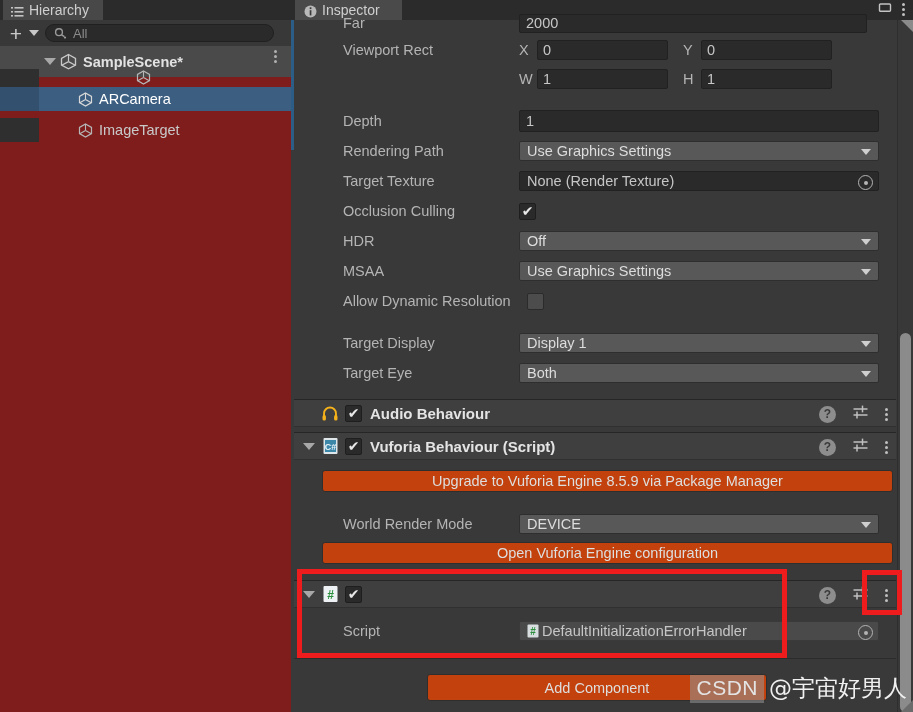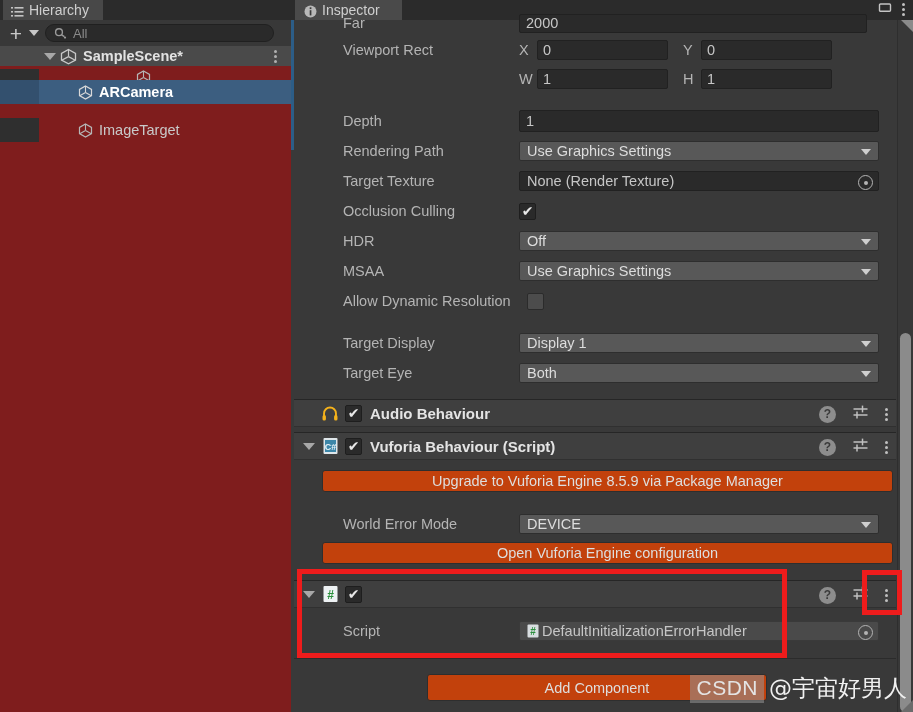--- a/index.html
+++ b/index.html
@@ -72,21 +72,21 @@
     border: 1px solid #202020; border-radius: 9px;
     display: flex; align-items: center;
     padding-left: 8px;
     box-sizing: border-box;
   }
   .search-box .sicon { margin-right: 6px; display: flex; }
   .search-box .stext { color: #8a8a8a; font-size: 13px; }
 
   .scene-row {
     position: absolute; left: 0; top: 46px; width: 100%;
-    height: 20px;
+    height: 31px;
     background: #4a4a4a;
     display: flex; align-items: center;
     box-sizing: border-box;
   }
   .scene-row .foldout {
     margin-left: 44px; margin-right: 4px;
     width: 0; height: 0;
     border-left: 6px solid transparent;
     border-right: 6px solid transparent;
     border-top: 7px solid #a8a8a8;
@@ -380,21 +380,21 @@
         <svg width="17" height="17" viewBox="0 0 17 17">
           <polygon points="8.5,2 14.5,5.4 14.5,11.6 8.5,15 2.5,11.6 2.5,5.4" fill="none" stroke="#b6b6b6" stroke-width="1.2"></polygon>
           <line x1="8.5" y1="2" x2="8.5" y2="8.5" stroke="#b6b6b6" stroke-width="1.1"></line>
           <line x1="8.5" y1="8.5" x2="14.3" y2="11.7" stroke="#b6b6b6" stroke-width="1.1"></line>
           <line x1="8.5" y1="8.5" x2="2.7" y2="11.7" stroke="#b6b6b6" stroke-width="1.1"></line>
         </svg>
       </span>
       <span class="go-label">Directional Light</span>
     </div>
 
-    <div class="go-row selected" style="top:80px;font-weight:bold;">
+    <div class="go-row selected" style="top:87px;">
       <div class="gutter"></div>
       <div class="indent"></div>
       <span class="go-ico">
         <svg width="17" height="17" viewBox="0 0 17 17">
           <polygon points="8.5,2 14.5,5.4 14.5,11.6 8.5,15 2.5,11.6 2.5,5.4" fill="none" stroke="#d8d8d8" stroke-width="1.2"></polygon>
           <line x1="8.5" y1="2" x2="8.5" y2="8.5" stroke="#d8d8d8" stroke-width="1.1"></line>
           <line x1="8.5" y1="8.5" x2="14.3" y2="11.7" stroke="#d8d8d8" stroke-width="1.1"></line>
           <line x1="8.5" y1="8.5" x2="2.7" y2="11.7" stroke="#d8d8d8" stroke-width="1.1"></line>
         </svg>
       </span>
@@ -583,21 +583,21 @@
               <i></i>
               <i></i>
               <i></i>
             </span>
         </span>
       </div>
 
       <div class="wide-btn" style="left:31px; top:450px; width:571px;">Upgrade to Vuforia Engine 8.5.9 via Package Manager</div>
 
       <div class="prow" style="top:493px;">
-        <span class="plabel">World Error Mode</span>
+        <span class="plabel">World Render Mode</span>
         <span class="pdropdown" style="margin-right:17px;">
           <span>DEVICE</span>
           <span class="arrow"></span>
         </span>
       </div>
 
       <div class="wide-btn" style="left:31px; top:522px; width:571px;">Open Vuforia Engine configuration</div>
 
       <div class="comp-header" style="top:560px;">
         <div class="comp-fold"></div>

